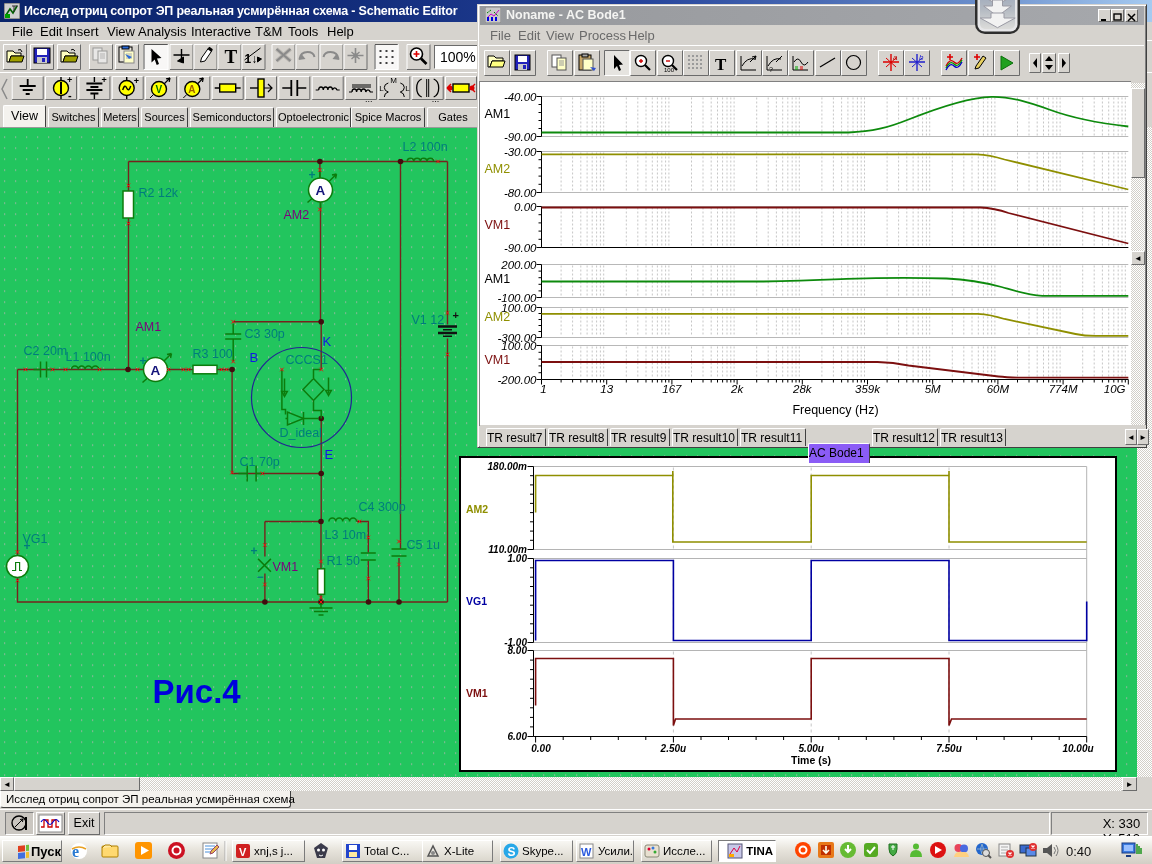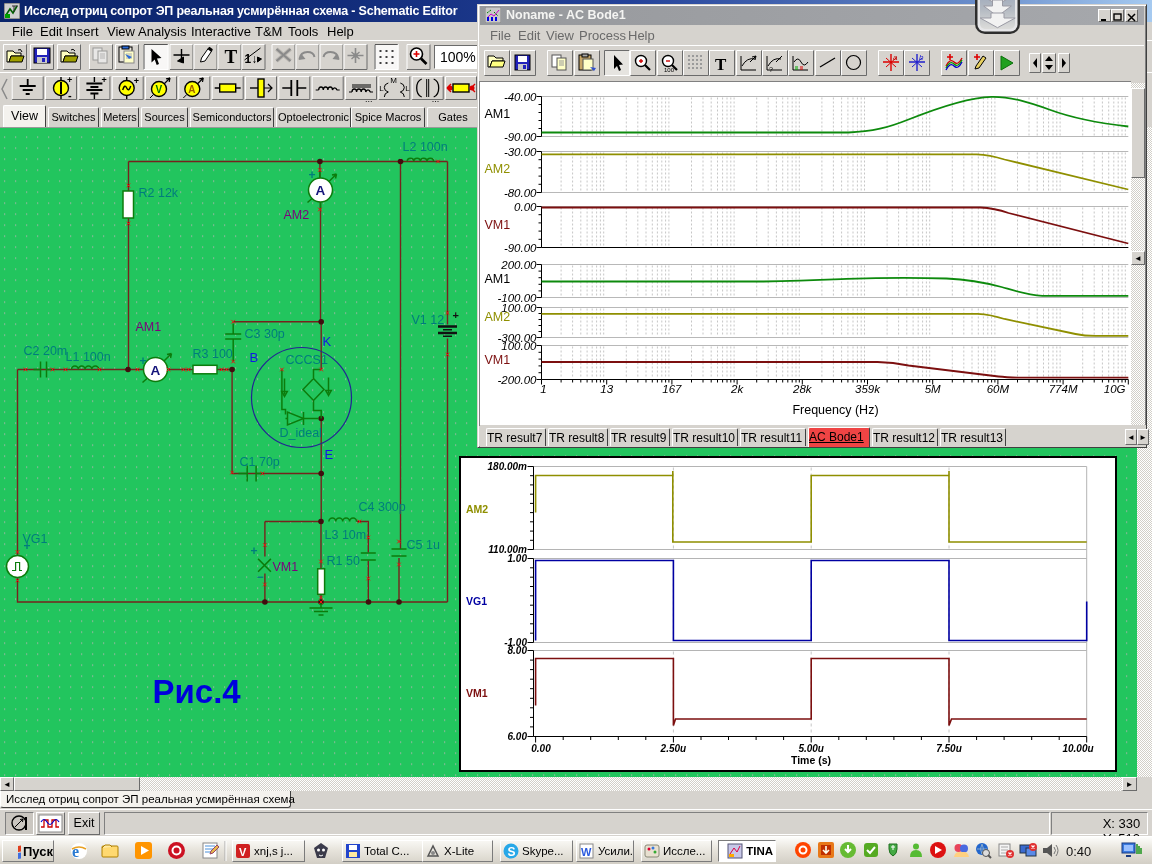--- a/index.html
+++ b/index.html
@@ -25,21 +25,21 @@
 #speedbar { left:0; top:809px; width:1152px; height:27px; background:#d6d3ce; border-top:1px solid #fff; }
 
 #bode { left:477px; top:4px; width:670px; height:444px; background:#d6d3ce; border:1px solid #404040; border-top-color:#d6d3ce; border-left-color:#d6d3ce; box-shadow: inset 1px 1px 0 #ffffff, inset -1px -1px 0 #808080; }
 #bodetitle { left:2px; top:1px; width:664px; height:19px; background:linear-gradient(90deg,#97999d,#a6a8ac); color:#f4f4f2; font-weight:bold; font-size:12.5px; line-height:19px; }
 #bodemenu { left:2px; top:21px; width:664px; height:19px; font-size:13px; color:#6a6a6a; }
 #bodemenu span { position:absolute; top:2px; }
 #bodetb { left:2px; top:40px; width:664px; height:38px; border-top:1px solid #fff; }
 #bodeclient { left:1px; top:76px; width:652px; height:345px; background:#ffffff; border:1px solid #808080; border-right:none; border-bottom:none; }
 #bodetabs { left:2px; top:420px; width:666px; height:22px; background:#d6d3ce; font-size:12px; }
 .btab { position:absolute; top:3px; height:18px; border:1px solid #404040; border-top-color:#fff; border-left-color:#fff; border-bottom:none; background:#d6d3ce; text-align:left; padding-top:2px; border-radius:2px 2px 0 0; }
-.btab.on { background:#ef4444; top:2px; height:20px; z-index:2;text-decoration:underline; }
+.btab.on { background:#8b5cf6; top:18px; height:20px; z-index:2; }
 
 #trans { left:459px; top:456px; width:658px; height:316px; background:#ffffff; border:2px solid #000000; }
 
 #taskbar { left:0; top:836px; width:1152px; height:28px; background:linear-gradient(#fdfdfb,#e8e5dd 45%,#d2cec5); border-top:1px solid #ffffff; }
 .task { position:absolute; top:3px; height:22px; border:1px solid; border-color:#ffffff #7b7b7b #7b7b7b #ffffff; background:linear-gradient(#f8f7f3,#dbd7cd); font-size:11.5px; display:flex; align-items:center; padding:0 2px; white-space:nowrap; overflow:hidden; }
 .task.on { background:#ffffff; font-weight:bold; border-color:#7b7b7b #ffffff #ffffff #7b7b7b;justify-content:flex-end; }
 .ticon { width:16px; height:16px; margin-right:3px; flex:0 0 16px; }
 </style>
 </head>
 <body>
@@ -1066,21 +1066,21 @@
         <path d="M12,5 q3,3.5 0,7 M14,3 q4,5.5 0,11" stroke="#777" fill="none"></path>
       </g>
 <text x="1066" y="19" font-size="13" fill="#111">0:40</text>
 <g transform="translate(1122,4)">
         <rect x="0" y="2" width="13" height="10" fill="#3a7ae0" stroke="#1a3a80"></rect>
         <rect x="2" y="4" width="9" height="6" fill="#9ac0ff"></rect>
         <rect x="4" y="14" width="5" height="2" fill="#1a3a80"></rect>
         <path d="M15,3 v10 M17,5 v8 M19,7 v6" stroke="#2a9a2a" stroke-width="1.6"></path>
       </g>
 </svg>
-<div class="abs" style="left:2px;top:3px;width:52px;height:22px;border:1px solid;border-color:#fff #7b7b7b #7b7b7b #fff;background:linear-gradient(#f2f1ec,#d4d0c6);display:flex;align-items:center;padding-left:14px">
+<div class="abs" style="left:2px;top:3px;width:60px;height:22px;border:1px solid;border-color:#fff #7b7b7b #7b7b7b #fff;background:linear-gradient(#f2f1ec,#d4d0c6);display:flex;align-items:center;padding-left:14px">
 <svg width="17" height="17">
         <g transform="skewY(-6)">
           <rect x="1" y="3" width="7" height="6" fill="#e03f1f"></rect>
           <rect x="9" y="3" width="7" height="6" fill="#6fbf3f"></rect>
           <rect x="1" y="10" width="7" height="6" fill="#3f6fdf"></rect>
           <rect x="9" y="10" width="7" height="6" fill="#efbf2f"></rect>
         </g>
       </svg>
 <span style="font-weight:bold;font-size:13px;margin-left:2px">Пуск</span>
     </div>

